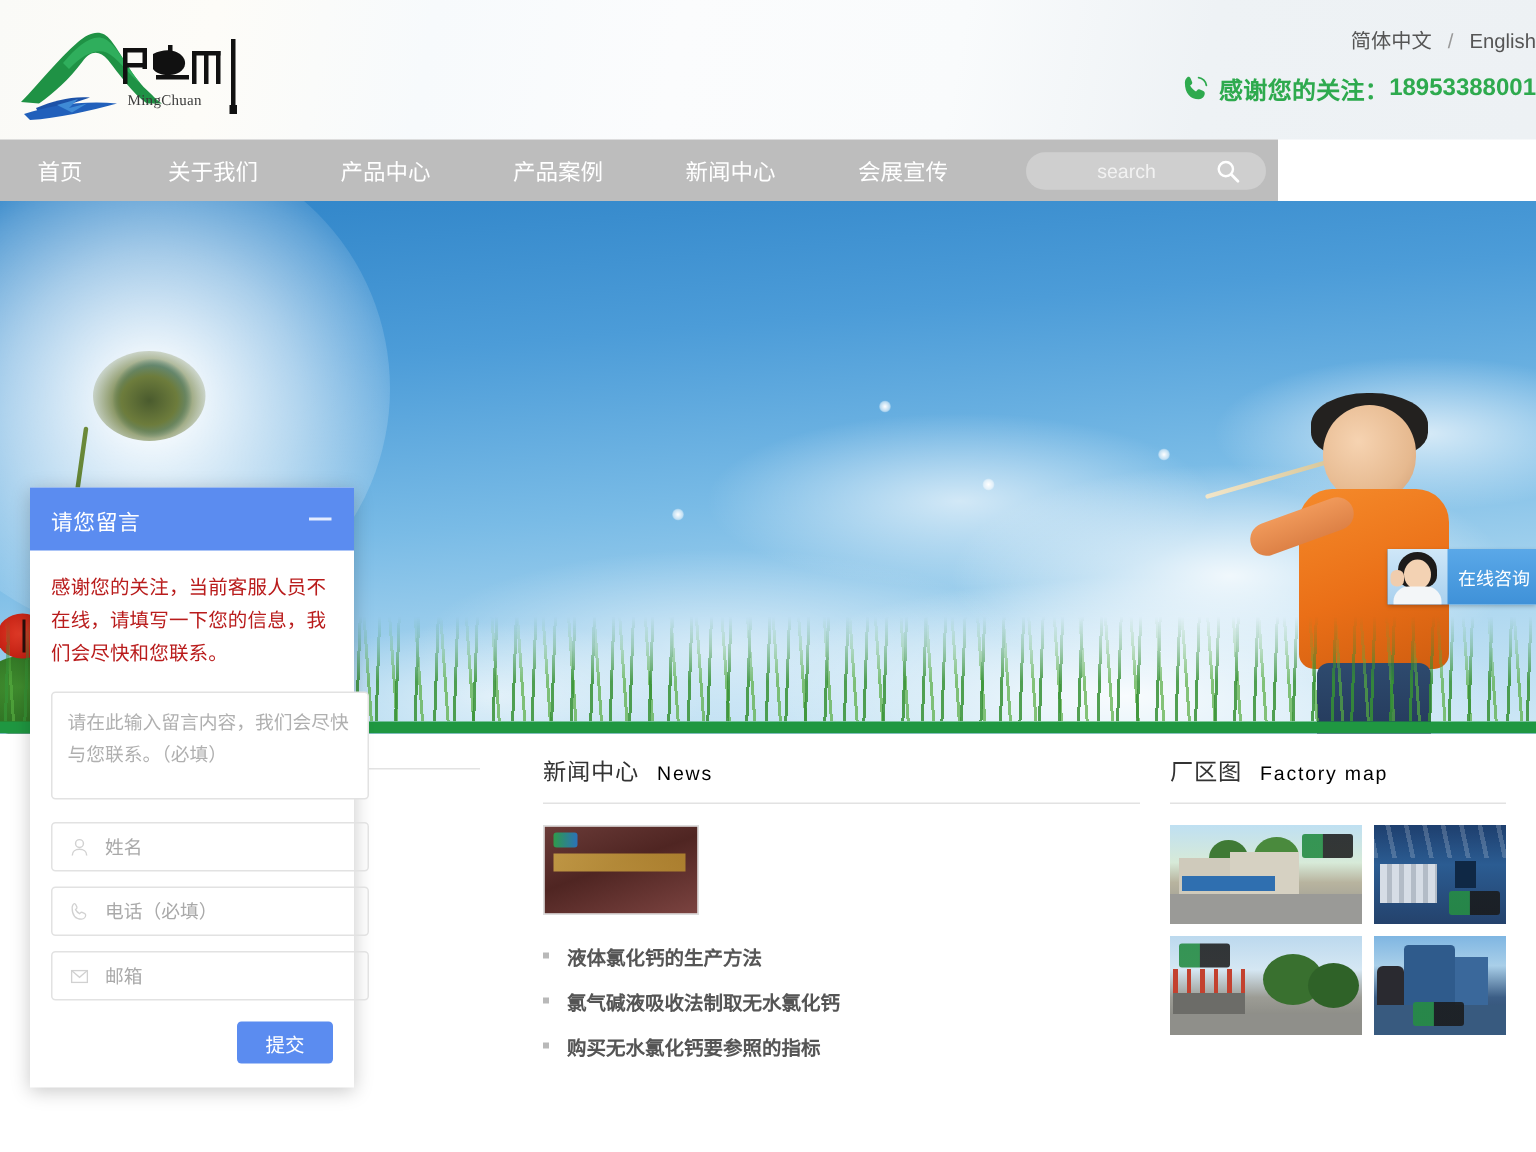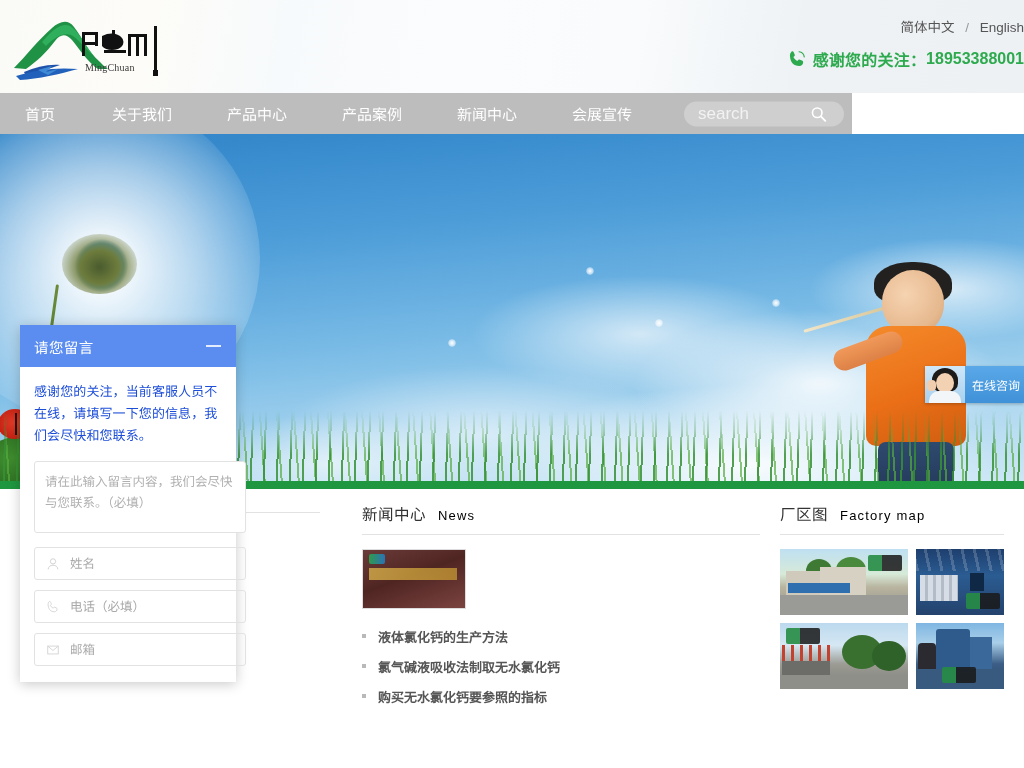--- a/index.html
+++ b/index.html
@@ -66,23 +66,24 @@
   .nav-item.n6 { margin-left:57px; }
 
   .search-box {
     position:absolute; right:8px; top:50%; transform:translateY(-50%);
     width:160px; height:25px;
     background:#cfcfcf; border-radius:13px;
     display:flex; align-items:center;
   }
   .search-input {
     border:none; outline:none; background:transparent;
-    font-size:17px; color:#b91c1c;
+    font-size:13px; color:#b91c1c;
     padding-left:14px; width:120px; height:23px;
     font-family:"Liberation Sans", sans-serif;
+    text-align:center;
   }
   .search-input::placeholder { color:#f2f2f2; opacity:1; }
   .search-btn {
     width:28px; height:25px; border:none; background:transparent;
     display:flex; align-items:center; justify-content:center; cursor:pointer;
   }
 
   
   .banner {
     position:relative; width:1024px; height:355px; overflow:hidden;
@@ -300,21 +301,21 @@
   .msg-title { color:#ffffff; font-size:14.5px; letter-spacing:.4px; }
   .msg-min {
     width:18px; height:18px; cursor:pointer; position:relative;
     display:flex; align-items:center; justify-content:center;
   }
   .msg-min:before {
     content:""; width:15px; height:2px; background:#e4ecff; display:block;
   }
   .msg-body { padding:14px 14px 16px 14px; }
   .msg-note {
-    font-size:13px; color:#1d4ed8; line-height:22px; letter-spacing:.1px;
+    font-size:13px; color:#b91c1c; line-height:22px; letter-spacing:.1px;
   }
   .msg-textarea {
     margin-top:14px; width:212px; height:72px;
     border:1px solid #e2e2e2; border-radius:3px;
     padding:10px 10px; resize:none; outline:none;
     font-size:12.5px; color:#9b9b9b; line-height:21px;
     font-family:"Liberation Sans", sans-serif; background:#fff;
   }
   .msg-textarea::placeholder { color:#b0b0b0; opacity:1; }
   .msg-field {
@@ -562,14 +563,17 @@
 
     <div class="msg-field">
       <svg class="fi" viewBox="0 0 16 16">
         <rect x="2" y="3.5" width="12" height="9" fill="none" stroke="#9a9a9a" stroke-width="1"></rect>
         <path d="M2 3.5 L8 8.6 L14 3.5" fill="none" stroke="#9a9a9a" stroke-width="1"></path>
       </svg>
       <input type="text" placeholder="邮箱" style="">
     </div>
 
 
+    <div class="msg-actions">
+      <button class="msg-submit">提交</button>
+    </div>
   </div>
 </div>
 
 </body></html>

